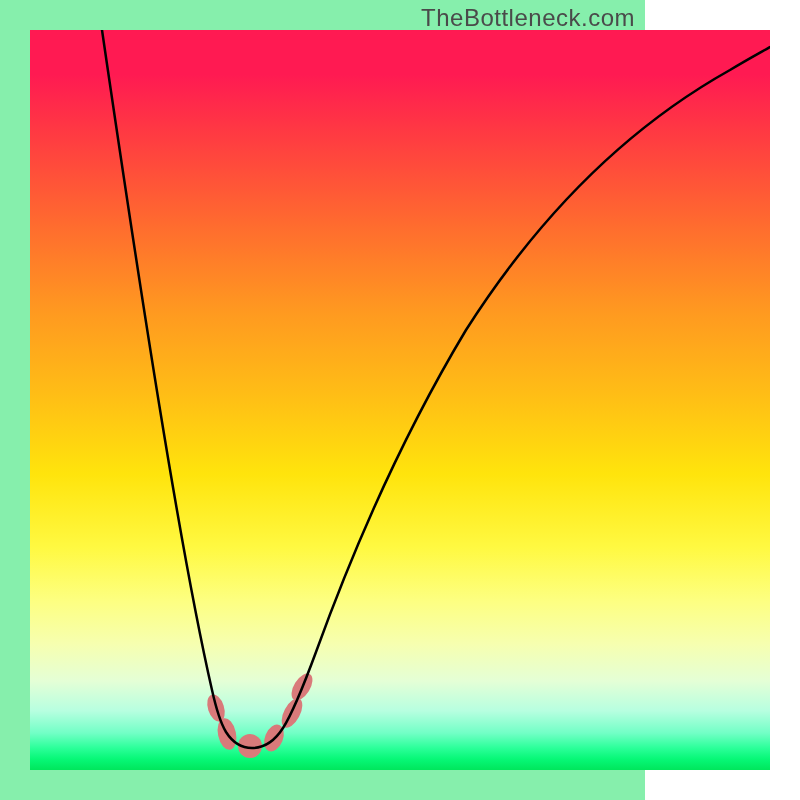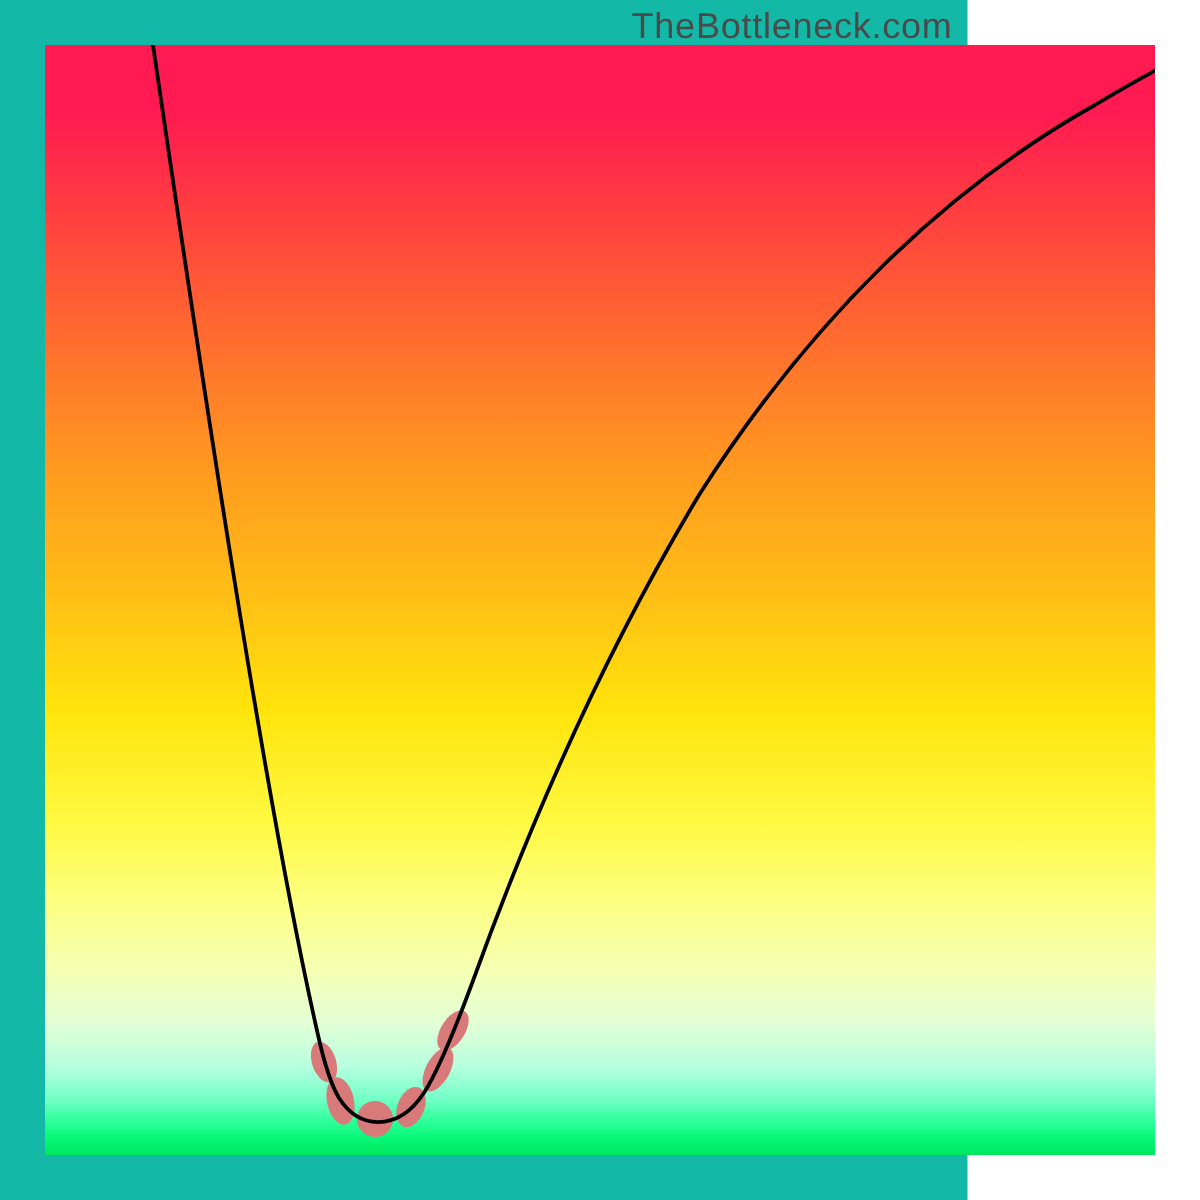--- a/index.html
+++ b/index.html
@@ -6,21 +6,21 @@
     margin: 0;
     padding: 0;
     width: 800px;
     height: 800px;
     overflow: hidden;
     font-family: Arial, Helvetica, sans-serif;
   }
   .frame {
     width: 645px;
     height: 800px;
-    background: #14b8a6;
+    background: #86efac;
     position: relative;
   }
   .watermark {
     position: absolute;
     top: 4px;
     right: 10px;
     color: #4a4a4a;
     font-size: 24px;
     font-weight: 400;
     letter-spacing: 0.5px;

